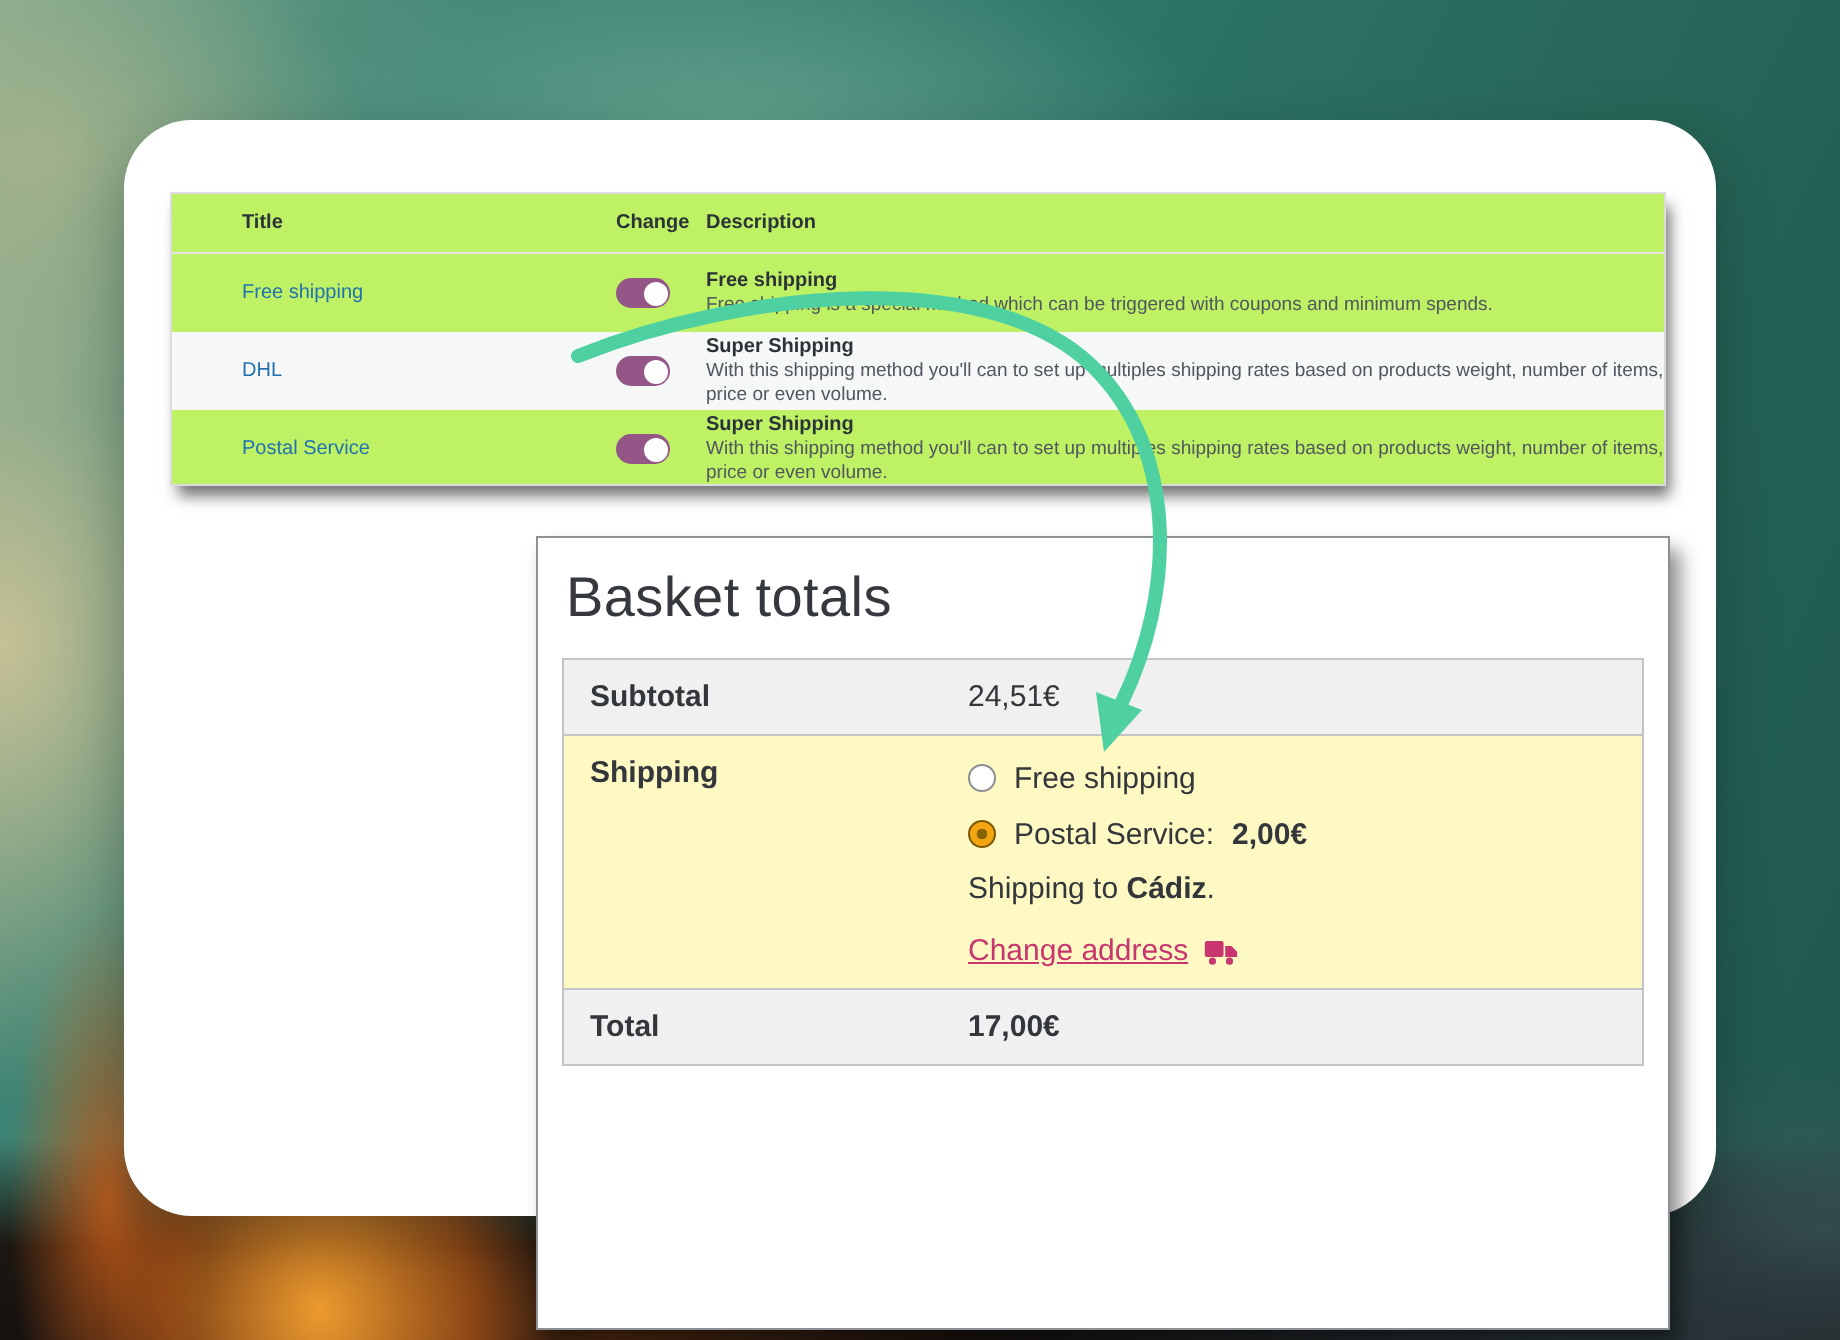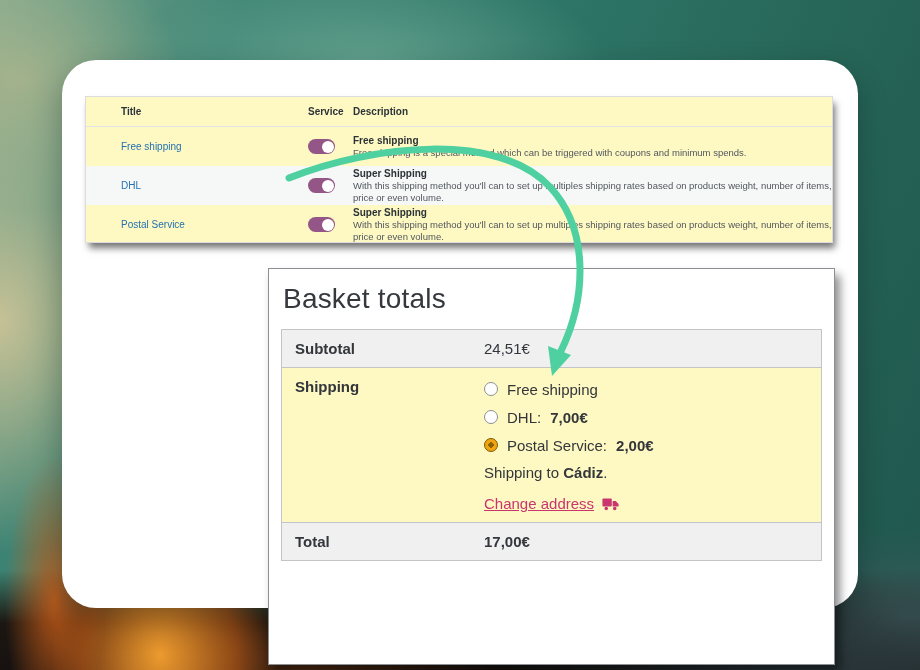--- a/index.html
+++ b/index.html
@@ -27,21 +27,21 @@
   
   .card {
     position:absolute; left:62px; top:60px; width:796px; height:548px;
     background:#ffffff; border-radius:34px;
     box-shadow:0 12px 30px rgba(0,0,0,0.25);
   }
 
   
   .ship-table {
     position:absolute; left:23px; top:36px; width:748px; height:147px;
-    background:#fef9c3; border:1px solid #dcdcde;
+    background:#bef264; border:1px solid #dcdcde;
     box-shadow:3px 6px 7px -1px rgba(0,0,0,0.55);
     font-size:10px; color:#2c3338;
   }
   .st-header { display:grid; grid-template-columns:35px 187px 45px 1fr; height:30px;
     align-items:center; border-bottom:1px solid #e2e4e7; font-weight:bold; }
   .st-row { display:grid; grid-template-columns:35px 187px 45px 1fr; height:39px; align-items:center; }
   .st-row.alt { background:#f6f7f7; }
   .drag-handle { width:9px; height:9px; margin-left:12px;
     background:repeating-linear-gradient(to bottom,#b6b9bc 0 2px,#9a9ea3 2px 3px); border-radius:1px; }
   .method-link { color:#2271b1; text-decoration:none; cursor:pointer; }
@@ -83,21 +83,21 @@
 <body>
 
 <div class="bg"></div>
 
 <div class="card">
 
   <div class="ship-table">
     <div class="st-header">
       <div></div>
       <div>Title</div>
-      <div>Service</div>
+      <div>Change</div>
       <div>Description</div>
     </div>
 
     <div class="st-row">
       <div><span class="drag-handle"></span></div>
       <a class="method-link">Free shipping</a>
       <span class="toggle"></span>
       <div>
         <div class="desc-title">Free shipping</div>
         <div class="desc-sub">Free shipping is a special method which can be triggered with coupons and minimum spends.</div>
@@ -135,25 +135,20 @@
       </div>
 
       <div class="brow shipping">
         <div class="blabel">Shipping</div>
         <div class="bvalue">
           <div class="opt">
             <span class="radio"></span>
             <span>Free shipping</span>
           </div>
           <div class="opt">
-            <span class="radio"></span>
-            <span>DHL:</span>
-            <span class="bold">7,00€</span>
-          </div>
-          <div class="opt">
             <span class="radio selected"></span>
             <span>Postal Service:</span>
             <span class="bold">2,00€</span>
           </div>
           <div class="dest"><span>Shipping to </span><span class="bold">Cádiz</span><span>.</span></div>
           <div class="chg">
             <a>Change address</a>
             <span class="truck-icon">
               <svg width="17" height="14" viewBox="0 0 20 16" fill="#c9356e">
                 <rect x="0.5" y="1.5" width="11" height="9.5" rx="1.2"></rect>

